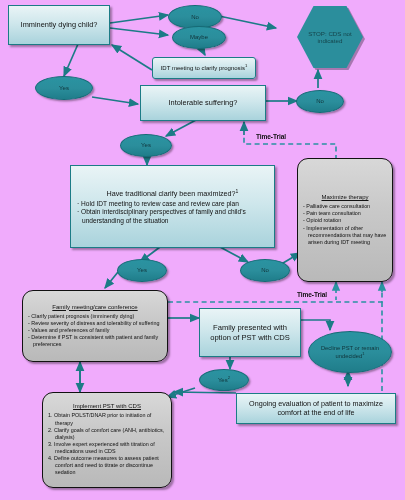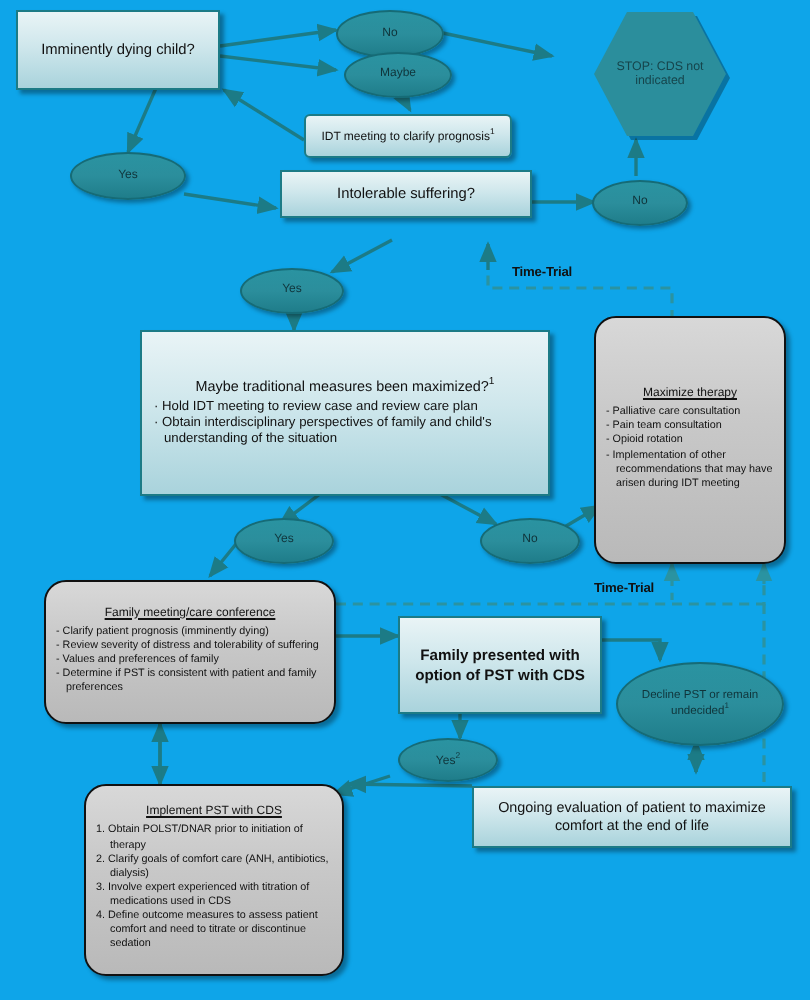--- a/index.html
+++ b/index.html
@@ -4,21 +4,21 @@
 <style>
   html, body {
     margin: 0;
     padding: 0;
     background: #ffffff;
   }
   #canvas {
     position: relative;
     width: 405px;
     height: 500px;
-    background: #0ea5e9;
+    background: #f0abfc;
     font-family: "Liberation Sans", sans-serif;
     overflow: hidden;
   }
   svg.edges {
     position: absolute;
     left: 0;
     top: 0;
     width: 405px;
     height: 500px;
     pointer-events: none;
@@ -234,34 +234,34 @@
   </div>
 
   <div class="node rect-teal" style="left:152px; top:57px; width:104px; height:22px; border-radius:3px;">
     <div class="body-line" style="text-align:center; font-size:6px;"><span>IDT meeting to clarify prognosis</span><sup>1</sup></div>
   </div>
 
   <div class="ellipse" style="left:35px; top:76px; width:56px; height:22px;">
     <span>Yes</span>
   </div>
 
-  <div class="node rect-teal" style="left:140px; top:85px; width:126px; height:24px;align-items:center;">
+  <div class="node rect-teal" style="left:140px; top:85px; width:126px; height:36px;align-items:center;">
     <div class="title-line">Intolerable suffering?</div>
   </div>
 
   <div class="ellipse" style="left:296px; top:90px; width:46px; height:21px;">
     <span>No</span>
   </div>
 
   <div class="ellipse" style="left:120px; top:134px; width:50px; height:21px;">
     <span>Yes</span>
   </div>
 
   <div class="node rect-teal left" style="left:70px; top:165px; width:205px; height:83px; padding:4px 6px;">
-    <div class="title-line" style="font-size:7.2px;"><span>Maybe traditional measures been maximized?</span><sup>1</sup></div>
+    <div class="title-line" style="font-size:7.2px;"><span>Have traditional clarify been maximized?</span><sup>1</sup></div>
     <div class="bullets">
       <div>·&nbsp;<span>Hold IDT meeting to review case and review care plan</span></div>
       <div>·&nbsp;<span>Obtain interdisciplinary perspectives of family and child's understanding of the situation</span></div>
     </div>
   </div>
 
   <div class="ellipse" style="left:117px; top:259px; width:48px; height:21px;">
     <span>Yes</span>
   </div>
 
@@ -283,21 +283,21 @@
     <div class="grey-title">Family meeting/care conference</div>
     <div class="grey-list">
       <div>-&nbsp;<span>Clarify patient prognosis (imminently dying)</span></div>
       <div>-&nbsp;<span>Review severity of distress and tolerability of suffering</span></div>
       <div>-&nbsp;<span>Values and preferences of family</span></div>
       <div>-&nbsp;<span>Determine if PST is consistent with patient and family preferences</span></div>
     </div>
   </div>
 
   <div class="node rect-teal" style="left:199px; top:308px; width:102px; height:49px;">
-    <div class="title-line" style="font-size:7.6px; font-weight:bold;">Family presented with option of PST with CDS</div>
+    <div class="title-line" style="font-size:7.6px; font-weight:normal;">Family presented with option of PST with CDS</div>
   </div>
 
   <div class="ellipse" style="left:308px; top:331px; width:82px; height:40px; font-size:5.8px;">
     <span><span>Decline PST or remain undecided</span><sup>1</sup></span>
   </div>
 
   <div class="ellipse" style="left:199px; top:369px; width:48px; height:20px;">
     <span><span>Yes</span><sup>2</sup></span>
   </div>
 

